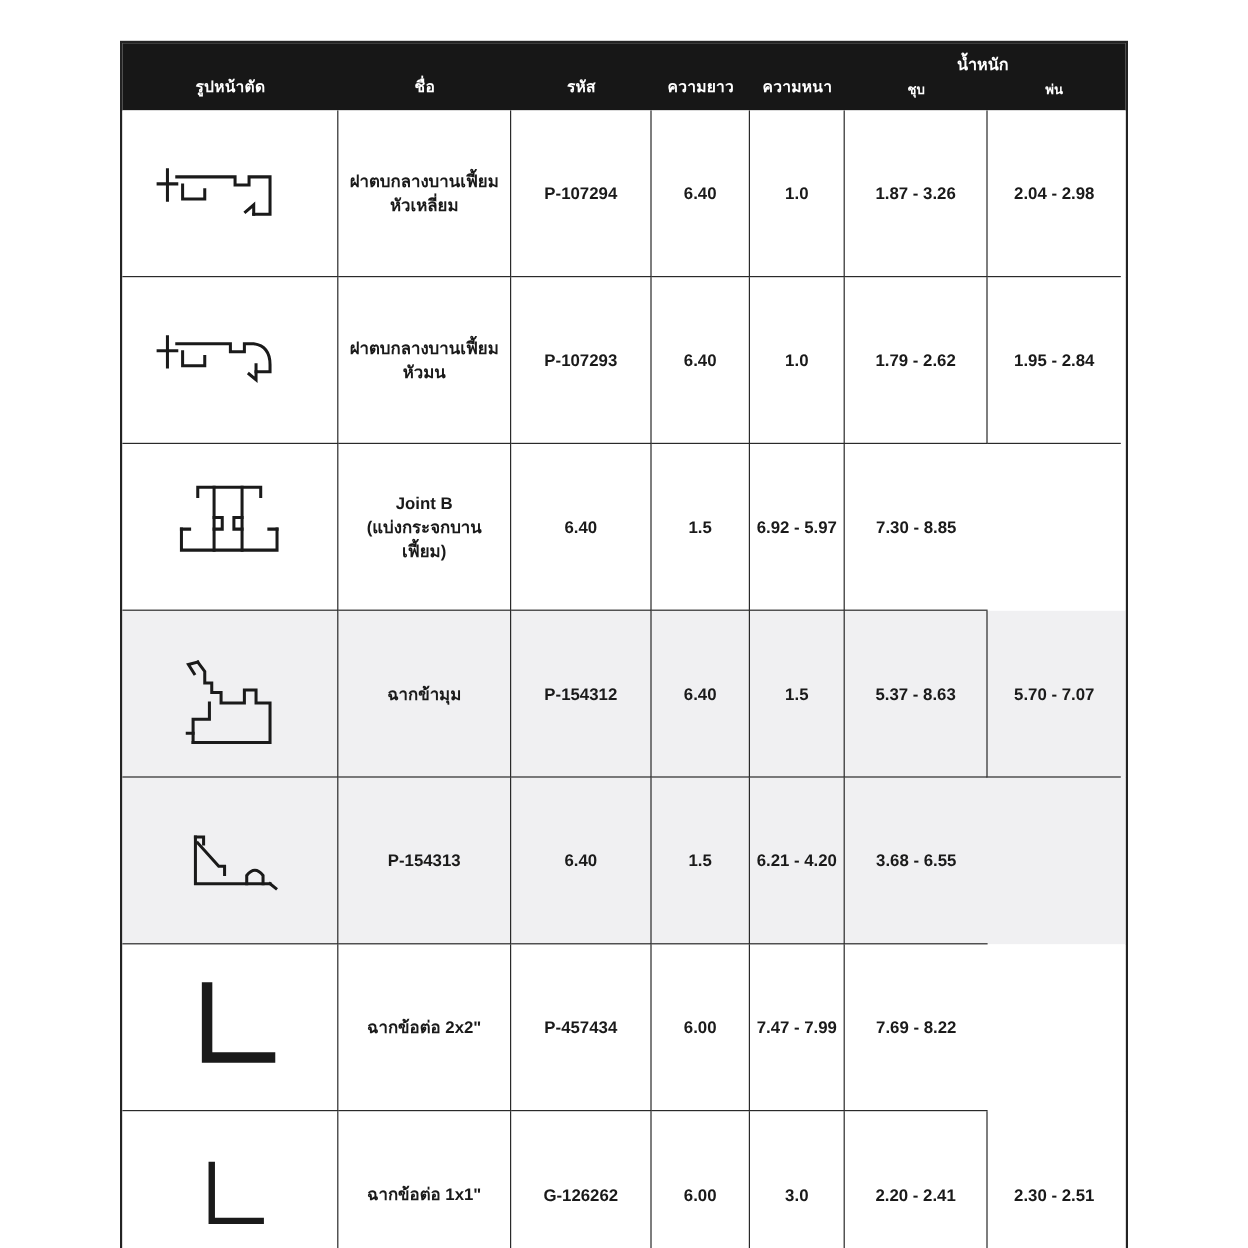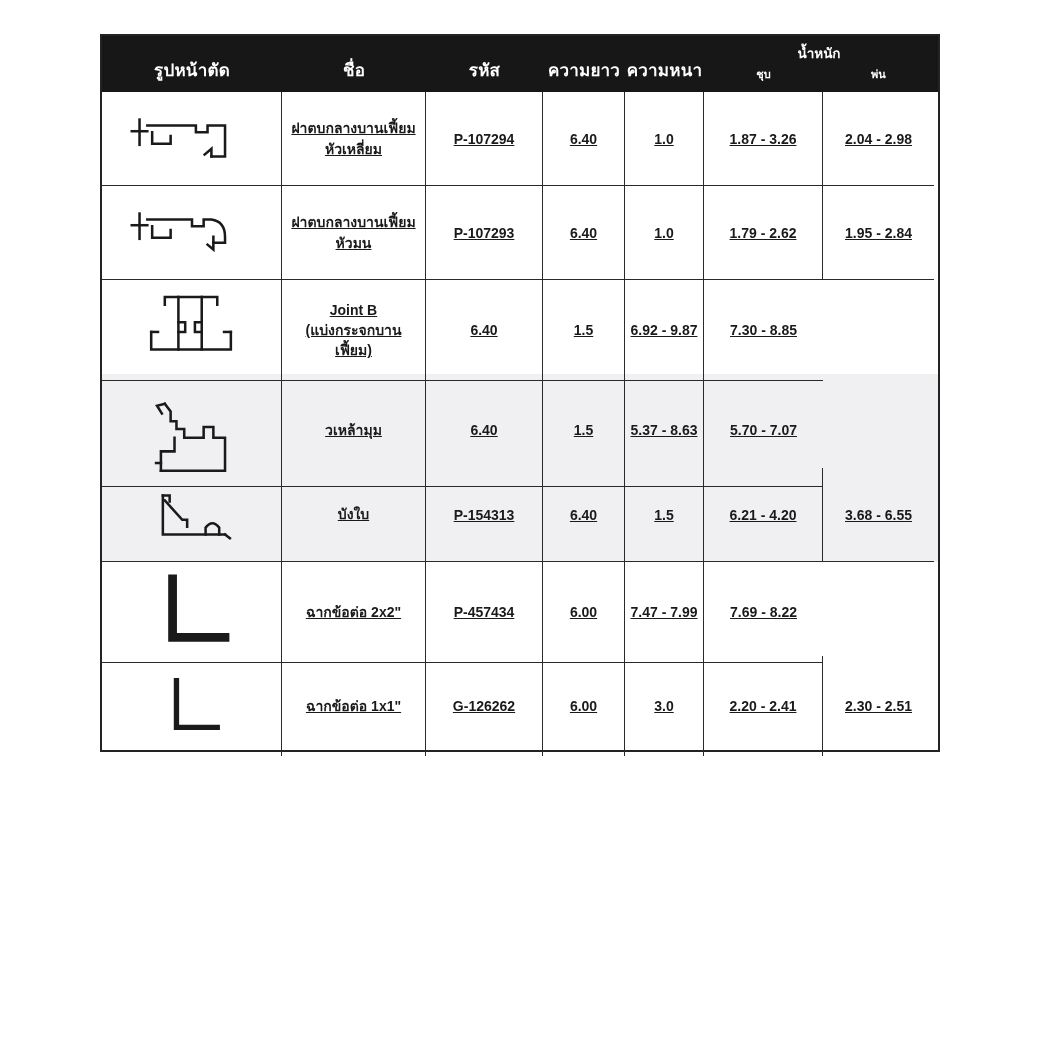--- a/index.html
+++ b/index.html
@@ -12,36 +12,36 @@
     position:absolute;left:100px;top:34px;width:840px;
     border:2px solid #232323;box-sizing:border-box;background:#fff;
   }
   .thead{
     display:grid;
     grid-template-columns:180px 144px 117px 82px 79px 119px 111px;
     height:56px;background:#171717;color:#fff;
   }
   .th{
     display:flex;align-items:flex-end;justify-content:center;
-    padding-bottom:9px;font-size:17px;font-weight:600;letter-spacing:.2px;
+    padding-bottom:9px;font-size:13px;font-weight:600;letter-spacing:.2px;
   }
   .th-weight{
     grid-column:6 / 8;display:flex;flex-direction:column;
     justify-content:flex-start;padding:6px 0 0 0;
   }
   .w-title{text-align:center;font-size:13.5px;font-weight:600;}
   .w-subs{
     display:grid;grid-template-columns:119px 111px;flex:1;
     align-items:flex-end;padding-bottom:9px;font-size:11px;font-weight:600;
   }
   .w-subs div{text-align:center;}
   .trow{
     display:grid;
     grid-template-columns:180px 144px 117px 82px 79px 119px 111px;
-    height:94px;background:#ffffff;text-decoration:underline;
+    height:139px;background:#ffffff;
   }
   .trow.shaded{background:#f0f0f2;}
   .trow .cell{
     border-right:1.5px solid #2a2a2a;
     border-bottom:1.5px solid #2a2a2a;
     display:flex;align-items:center;justify-content:center;
     box-sizing:border-box;text-align:center;
     font-size:14px;font-weight:700;
   }
   .trow .cell:last-child{border-right:none;}
@@ -118,51 +118,51 @@
           <path class="ic" d="M80 42 h-7 v10 h7"></path>
         <path class="ic" d="M28 52 V70 H110 V52"></path>
         <path class="ic" d="M28 52 h7"></path>
           <path class="ic" d="M110 52 h-7"></path>
       </svg>
     </div>
     <div class="cell name-cell">Joint B
 (แบ่งกระจกบานเฟี้ยม)</div>
     <div class="cell">6.40</div>
     <div class="cell">1.5</div>
-    <div class="cell">6.92 - 9.87</div>
+    <div class="cell">6.92 - 5.97</div>
     <div class="cell">7.30 - 8.85</div>
   </div>
 
   <div class="trow shaded">
     <div class="cell icon-cell">
       <svg width="136" height="112" viewBox="0 0 140 112">
         <path class="ic" d="M38 98 H104 V64 H92 V53 H82 V64 H62 V55 H54 V47 H48 V37 L42 29"></path>
         <path class="ic" d="M42 29 l-8 2 5 8"></path>
         <path class="ic" d="M38 98 V78 H52 V64"></path>
         <path class="ic" d="M38 90 h-5"></path>
       </svg>
     </div>
-    <div class="cell name-cell">วเหล้ามุม</div>
+    <div class="cell name-cell">ฉากข้ามุม</div>
+    <div class="cell">P-154312</div>
     <div class="cell">6.40</div>
     <div class="cell">1.5</div>
     <div class="cell">5.37 - 8.63</div>
     <div class="cell">5.70 - 7.07</div>
   </div>
 
   <div class="trow shaded">
     <div class="cell icon-cell">
       <svg width="136" height="84" viewBox="0 0 140 84">
         <path class="ic" d="M40 22 V62 H104"></path>
         <path class="ic" d="M40 22 h7 v6"></path>
         <path class="ic" d="M42 27 L60 47 h5 v7"></path>
         <path class="ic" d="M84 62 v-7 q7 -9 14 0 v7"></path>
         <path class="ic" d="M104 62 l5 4"></path>
       </svg>
     </div>
-    <div class="cell name-cell">บังใบ</div>
     <div class="cell">P-154313</div>
     <div class="cell">6.40</div>
 
     <div class="cell">1.5</div>
     <div class="cell">6.21 - 4.20</div>
     <div class="cell">3.68 - 6.55</div>
   </div>
 
   <div class="trow">
     <div class="cell icon-cell">

